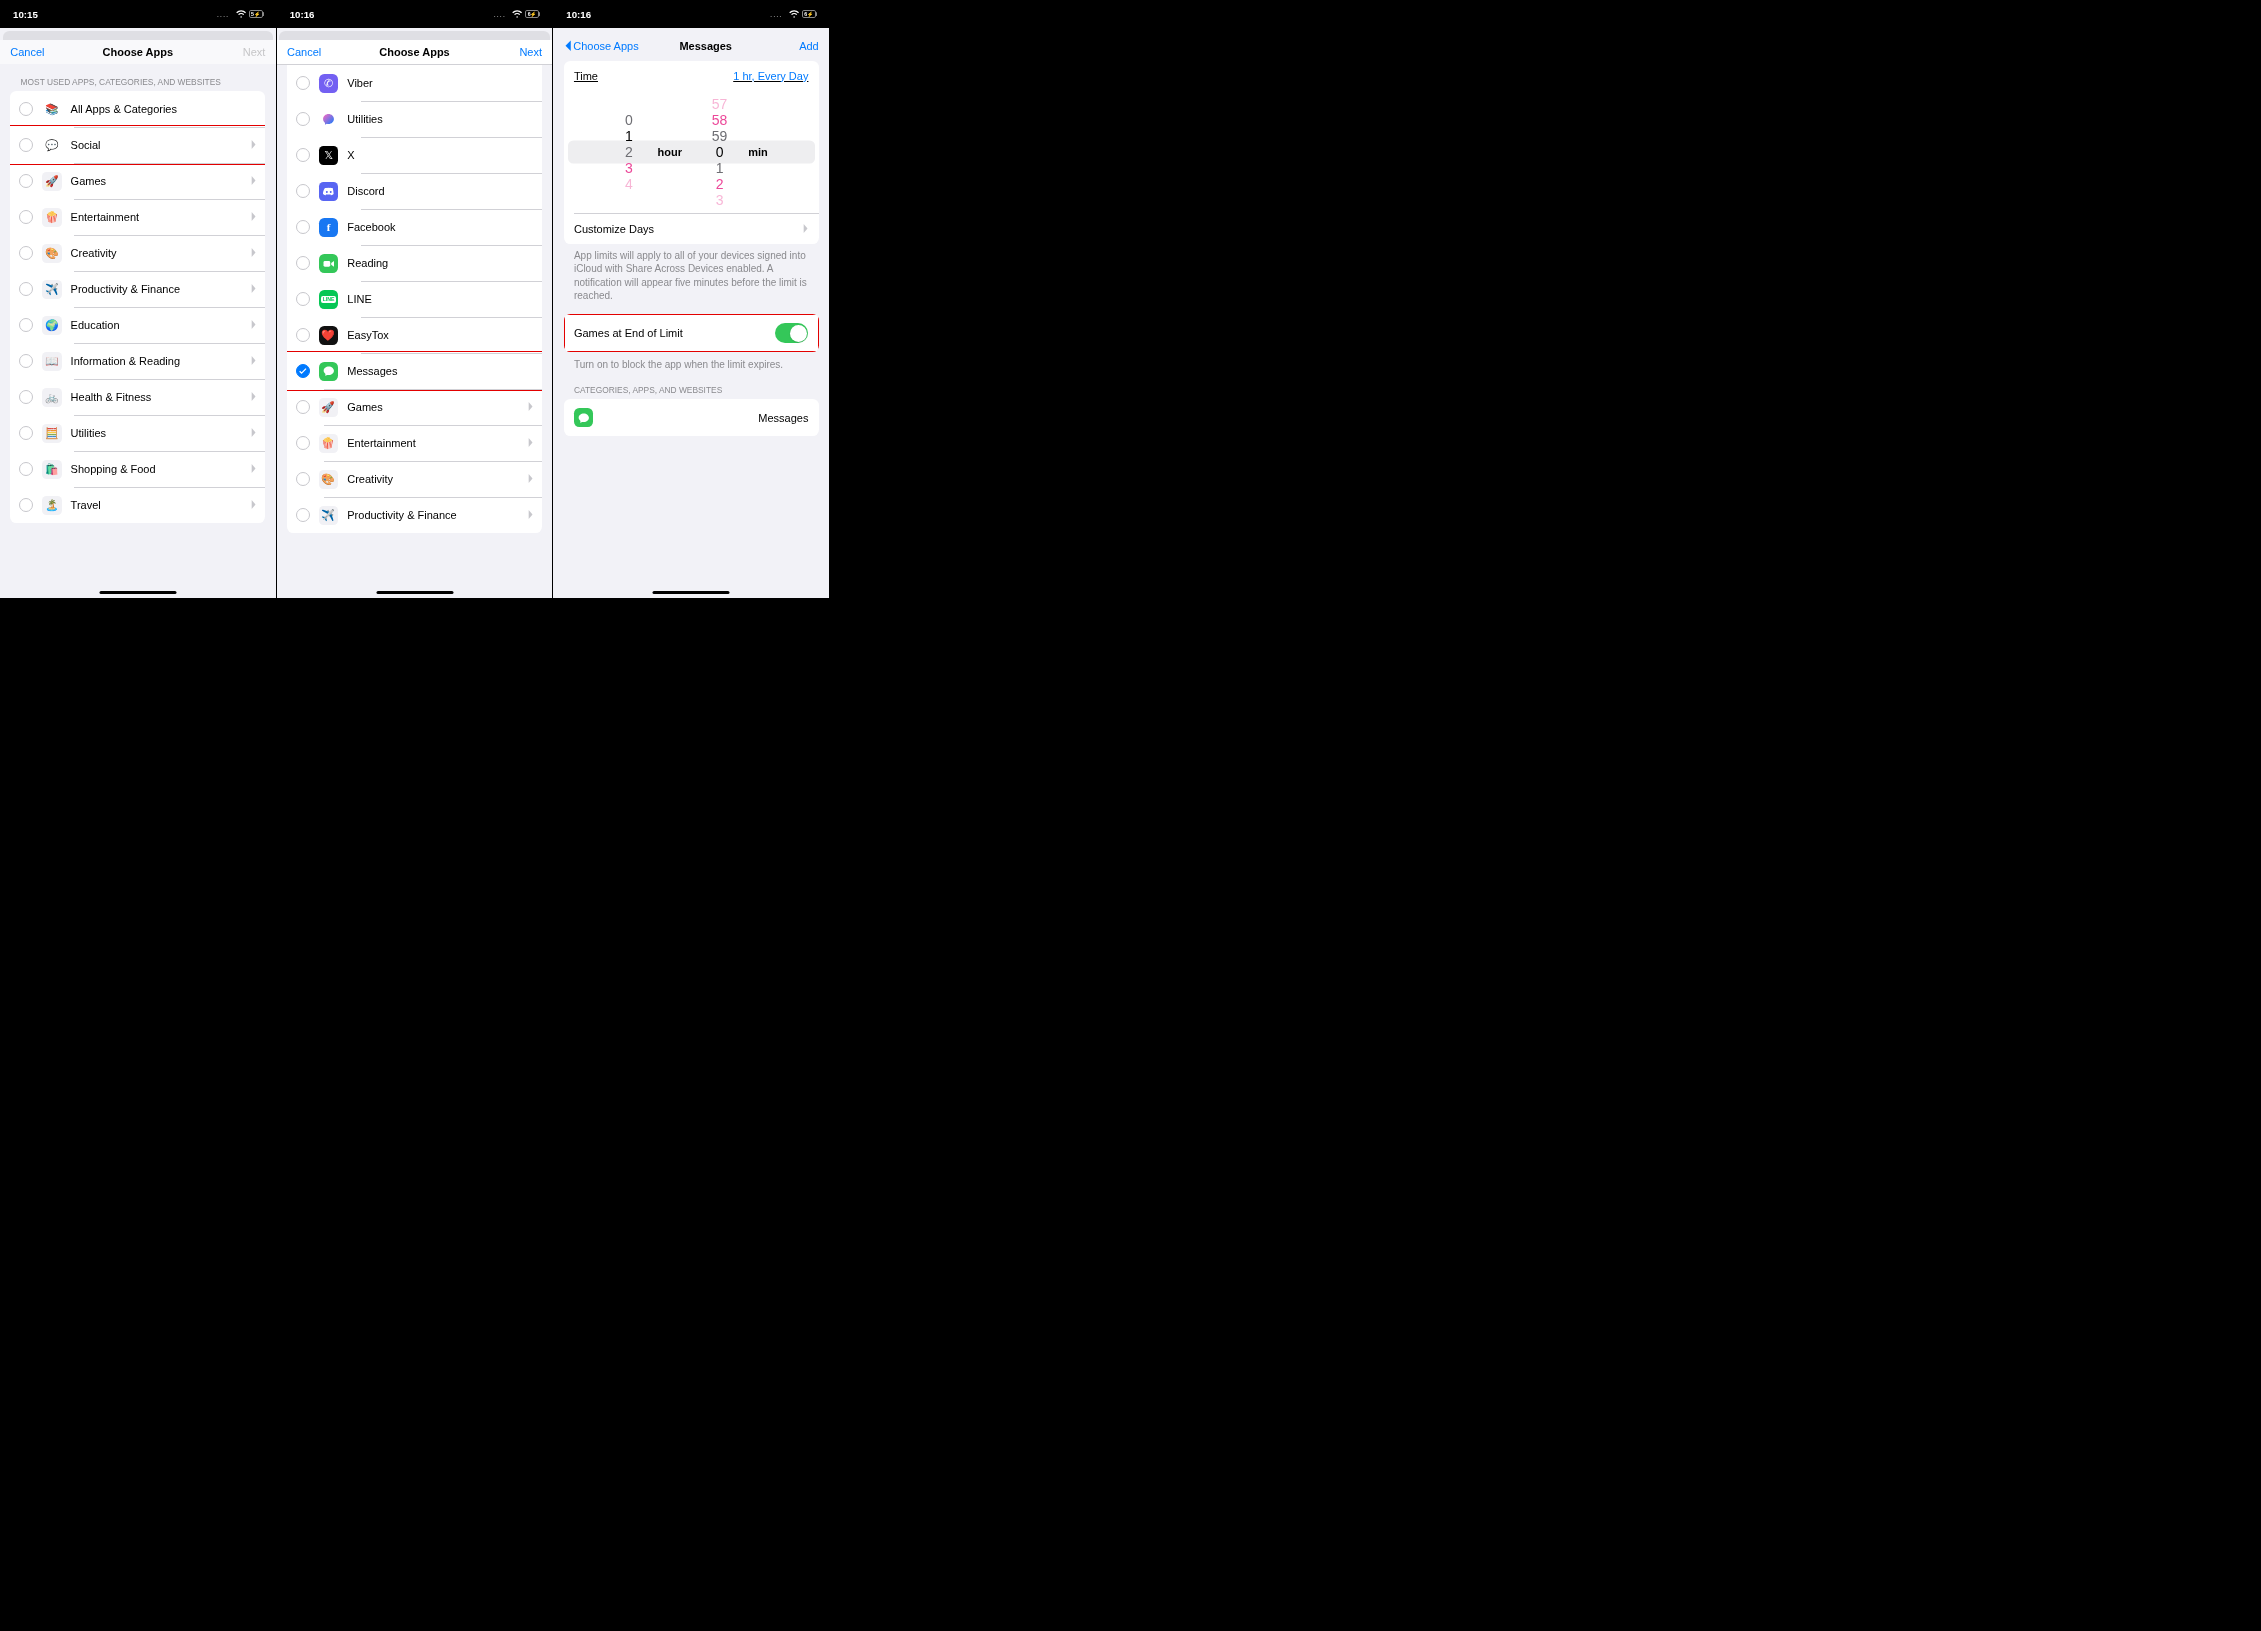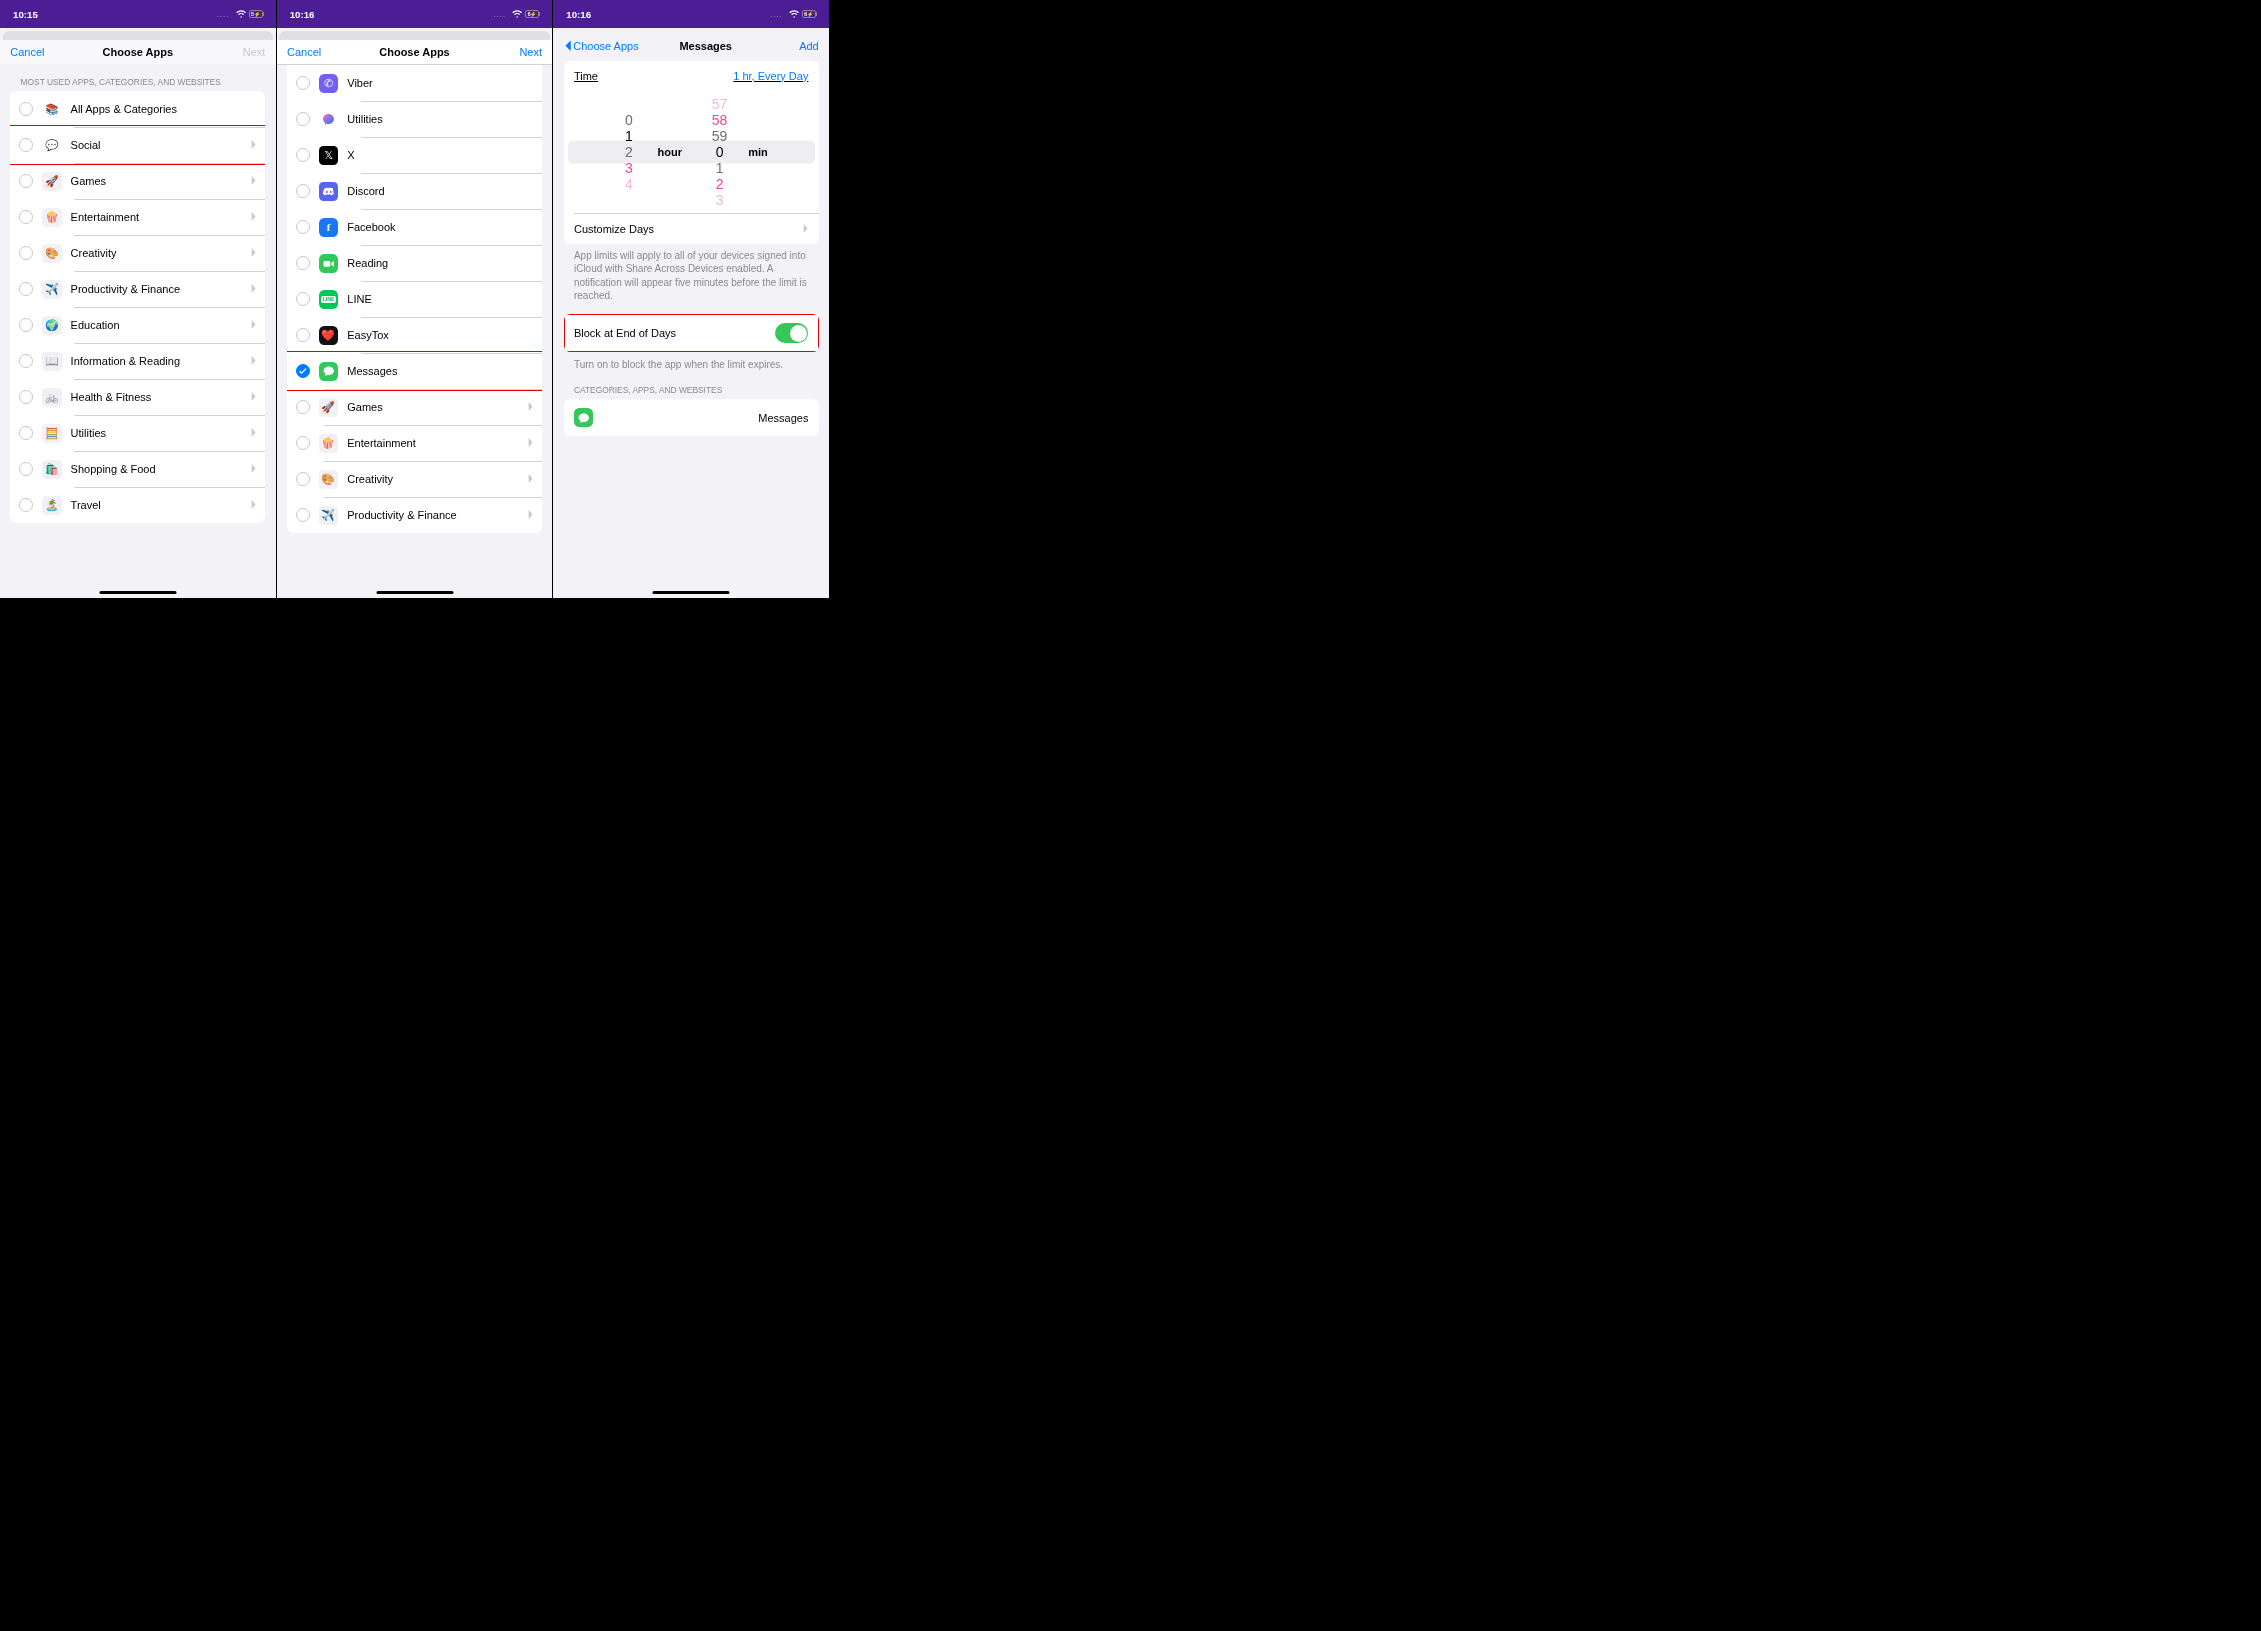--- a/index.html
+++ b/index.html
@@ -16,21 +16,21 @@
     background: #f2f2f7;
     position: relative;
     display: flex;
     flex-direction: column;
     overflow: hidden;
   }
   .phone + .phone { border-left: 0.6px solid #000; }
 
   .status-bar {
     height: 28px;
-    background: #4c1d95;
+    background: #000000;
     color: #fff;
     display: flex;
     align-items: center;
     justify-content: space-between;
     padding: 0 13px;
     font-size: 9.7px;
     font-weight: 600;
   }
   .status-icons { display: flex; align-items: center; gap: 2.6px; font-size: 7.7px; }
   .dots { font-size: 6.4px; letter-spacing: 1.3px; color: #888; margin-right: 3.9px; }
@@ -528,21 +528,21 @@
         <span class="chev"><svg viewBox="0 0 8 14">
                 <path fill="currentColor" d="M1 0l6 7-6 7z"></path>
               </svg></span>
       </div>
     </div>
 
     <div class="footer-text">App limits will apply to all of your devices signed into iCloud with Share Across Devices enabled. A notification will appear five minutes before the limit is reached.</div>
 
     <div class="group hl inner">
       <div class="simple-row">
-        <span>Block at End of Days</span>
+        <span>Games at End of Limit</span>
         <span class="switch"></span>
       </div>
     </div>
 
     <div class="footer-text">Turn on to block the app when the limit expires.</div>
 
     <div class="section-header" style="padding-top:2.6px">CATEGORIES, APPS, AND WEBSITES</div>
     <div class="group">
       <div class="simple-row">
         <span class="app-icn bg-msg" style="margin-right:9px">

